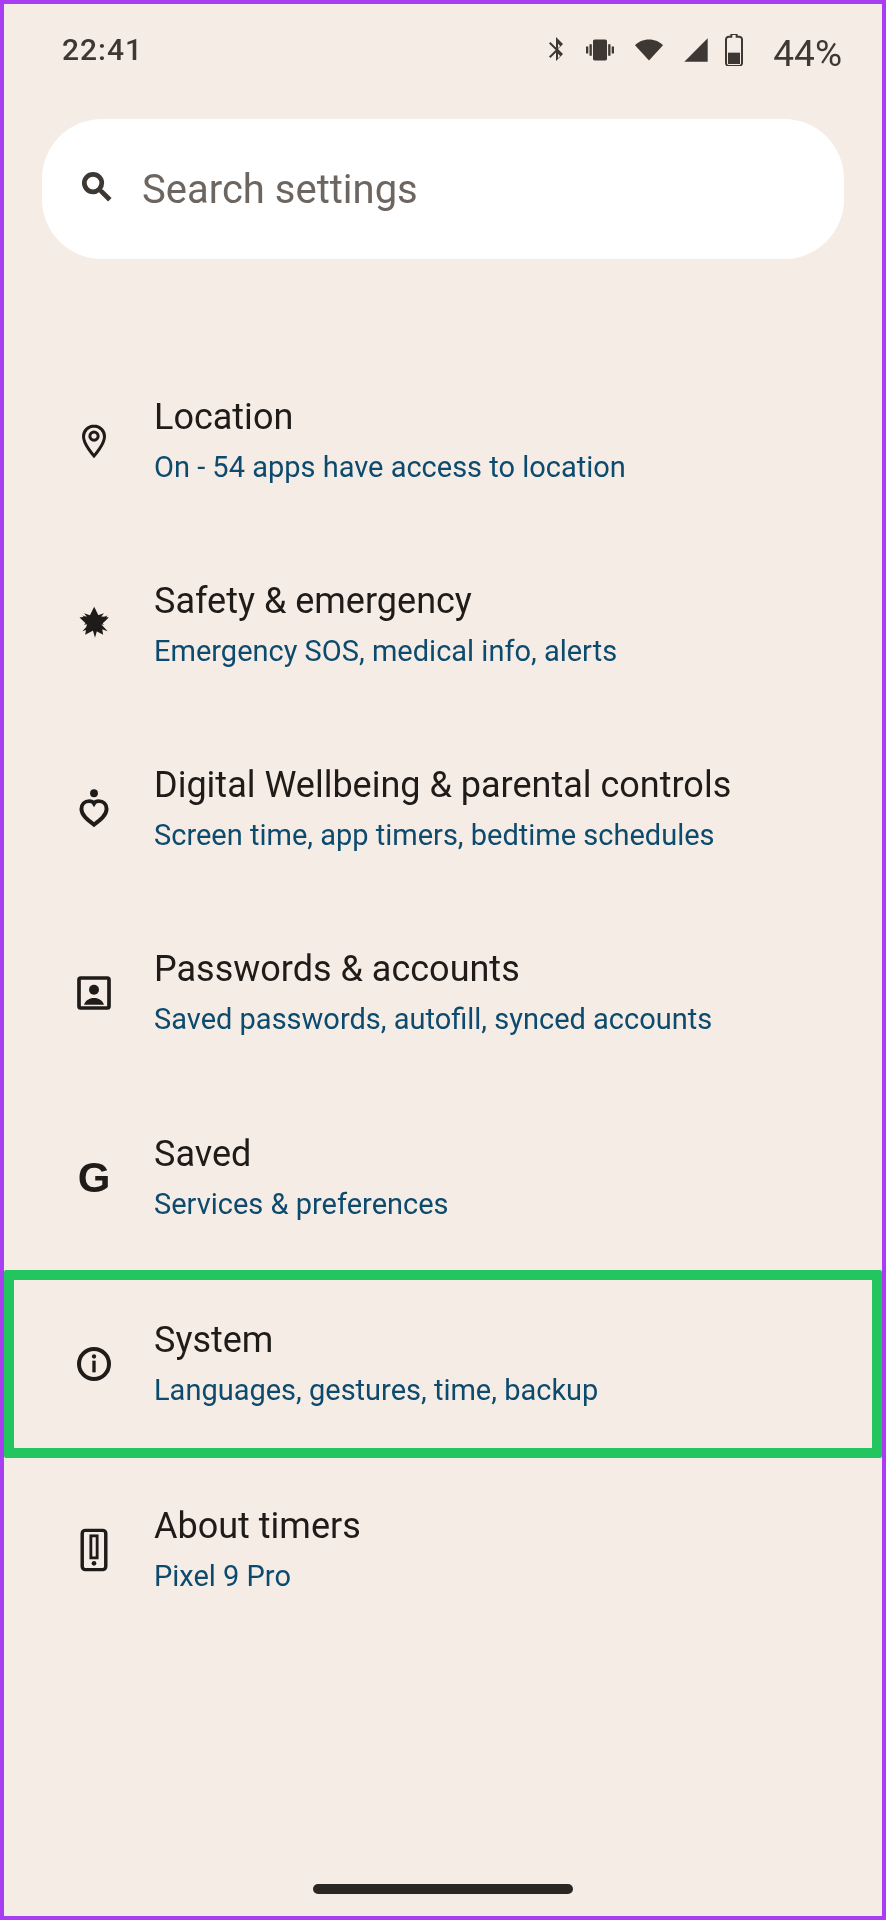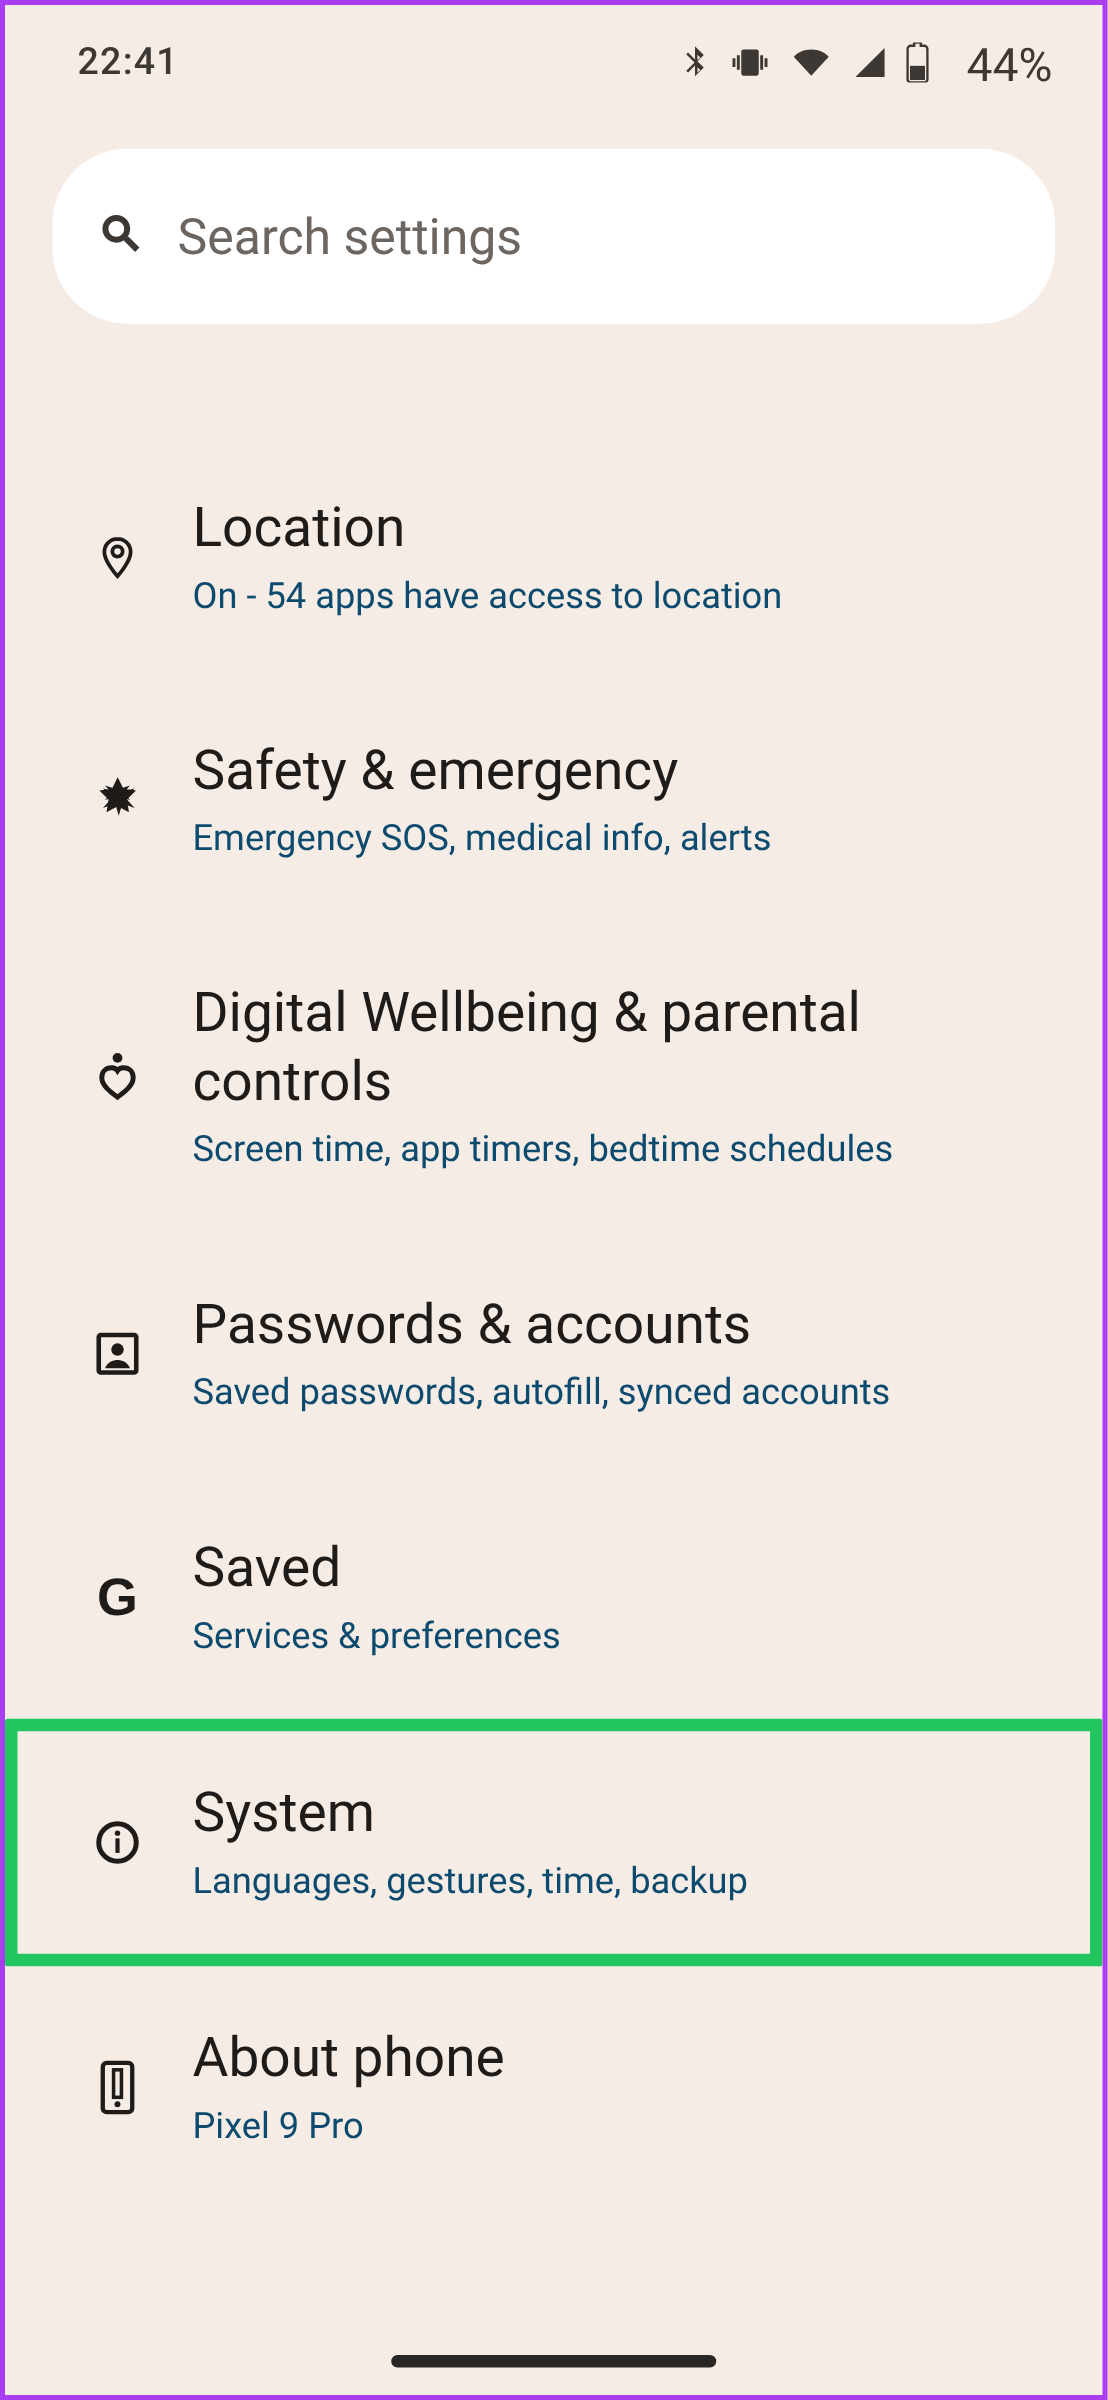--- a/index.html
+++ b/index.html
@@ -50,21 +50,21 @@
   .icon-wrap {
     width: 120px;
     display: flex;
     justify-content: center;
     align-items: center;
     flex-shrink: 0;
   }
   .icon-wrap svg { fill: #1f1b18; }
   .text-wrap { flex: 1; padding-right: 20px;}
   .item-title {
-    font-size: 44px;
+    font-size: 36px;
     font-weight: 400;
     color: #1f1b18;
     line-height: 1.25;
     margin-bottom: 8px;
   }
   .item-subtitle {
     font-size: 29px;
     color: #0c4a6e;
     line-height: 1.35;
   }
@@ -213,21 +213,21 @@
 
   <div class="settings-item">
     <div class="icon-wrap">
       <svg width="32" height="44" viewBox="0 0 18 28">
           <rect x="1.5" y="1.5" width="15" height="25" rx="2" fill="none" stroke="#1f1b18" stroke-width="2.2"></rect>
           <rect x="7" y="5" width="4" height="14" fill="none" stroke="#1f1b18" stroke-width="1.8"></rect>
           <circle cx="9" cy="22.5" r="1.5"></circle>
         </svg>
     </div>
     <div class="text-wrap">
-      <div class="item-title">About phone</div>
+      <div class="item-title">About timers</div>
       <div class="item-subtitle">Pixel 9 Pro</div>
     </div>
   </div>
 
 
 </div>
 
 <div class="nav-bar"></div>
 
 </body></html>

